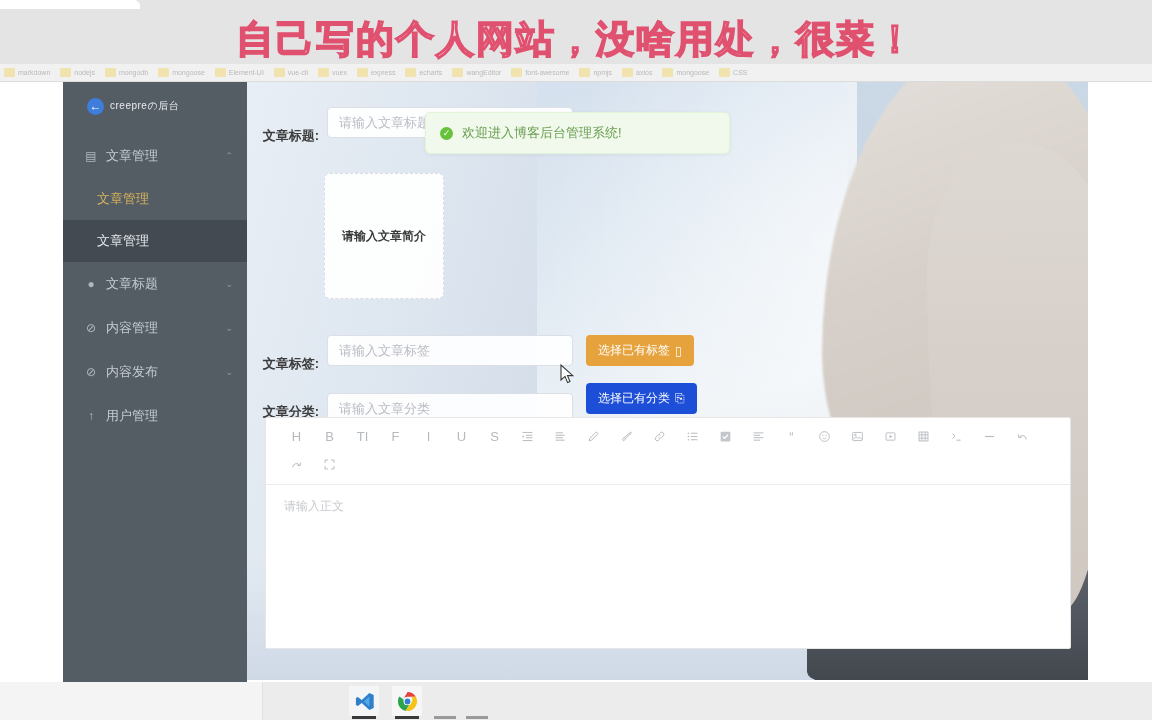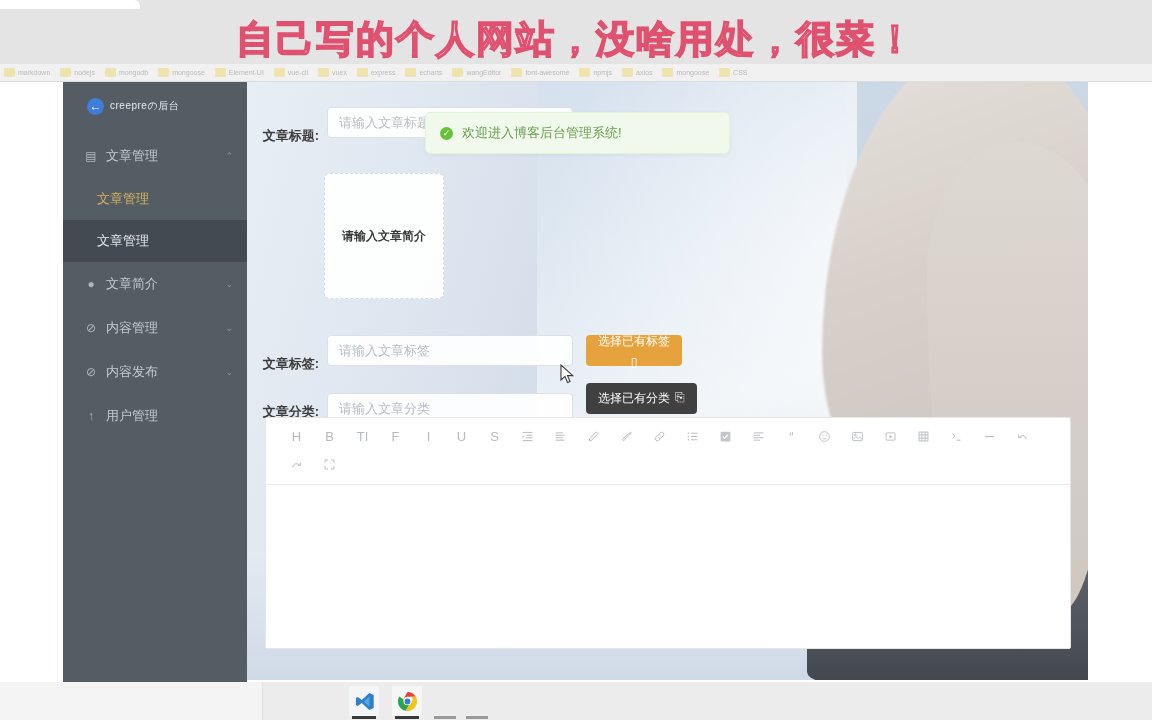--- a/index.html
+++ b/index.html
@@ -157,22 +157,22 @@
     height: 31px; border: 1px solid #dcdfe6; border-radius: 4px;
     background: rgba(255,255,255,.92);
     display: flex; align-items: center; padding: 0 11px;
     font-size: 13px; color: #b8bcc4;
   }
   .btn {
     height: 31px; border-radius: 4px; color: #fff; font-size: 12px;
     display: flex; align-items: center; justify-content: center; gap: 5px;
     padding: 0 12px; cursor: pointer; border: none; white-space: nowrap;
   }
-  .btn.warn { background: #e6a23c; flex-direction: column; }
-  .btn.succ { background: #404040; font-family: Liberation Mono, monospace; }
+  .btn.warn { background: #e6a23c; }
+  .btn.succ { background: #1d4ed8; }
 
   .uploader {
     position: absolute; left: 77px; top: 91px; width: 120px; height: 126px;
     border: 1px dashed #d9dde3; border-radius: 6px;
     background: rgba(255,255,255,.93);
     display: flex; align-items: center; justify-content: center;
     font-size: 12px; color: #3a3a3a; font-weight: 600; cursor: pointer;
   }
 
   
@@ -339,21 +339,21 @@
             <span class="mi-arrow">⌃</span>
           </div>
           <div class="m-sub active-text">
             <span>文章管理</span>
           </div>
           <div class="m-sub selected">
             <span>文章管理</span>
           </div>
           <div class="m-item">
             <span class="mi-ico">●</span>
-            <span class="mi-lab">文章简介</span>
+            <span class="mi-lab">文章标题</span>
             <span class="mi-arrow">⌄</span>
           </div>
           <div class="m-item">
             <span class="mi-ico">⊘</span>
             <span class="mi-lab">内容管理</span>
             <span class="mi-arrow">⌄</span>
           </div>
           <div class="m-item">
             <span class="mi-ico">⊘</span>
             <span class="mi-lab">内容发布</span>
@@ -513,20 +513,23 @@
                 <path d="M3.4 11.5a4.6 4.6 0 018.7-2.1"></path>
                 <path d="M12.7 5.5v3.6H9.1"></path>
               </svg>
             </div>
             <div class="tb-btn">
               <svg width="13" height="13" viewBox="0 0 16 16" fill="none" stroke="currentColor" stroke-width="1.2">
                 <path d="M2.5 6V2.5H6M10 2.5h3.5V6M13.5 10v3.5H10M6 13.5H2.5V10"></path>
               </svg>
             </div>
           </div>
+        <div class="ed-body">
+          <span>请输入正文</span>
+        </div>
       </div>
 
     </div>
 
     <svg class="cursor" width="15" height="21" viewBox="0 0 15 21" style="left: 560px; top: 282px;">
       <path d="M1,1 L1,16 L5,12.4 L7.6,18.6 L10,17.5 L7.5,11.6 L12.8,11.6 Z" fill="#ffffff" stroke="#3a3a3a" stroke-width="1.1"></path>
     </svg>
 
   </div>
 

